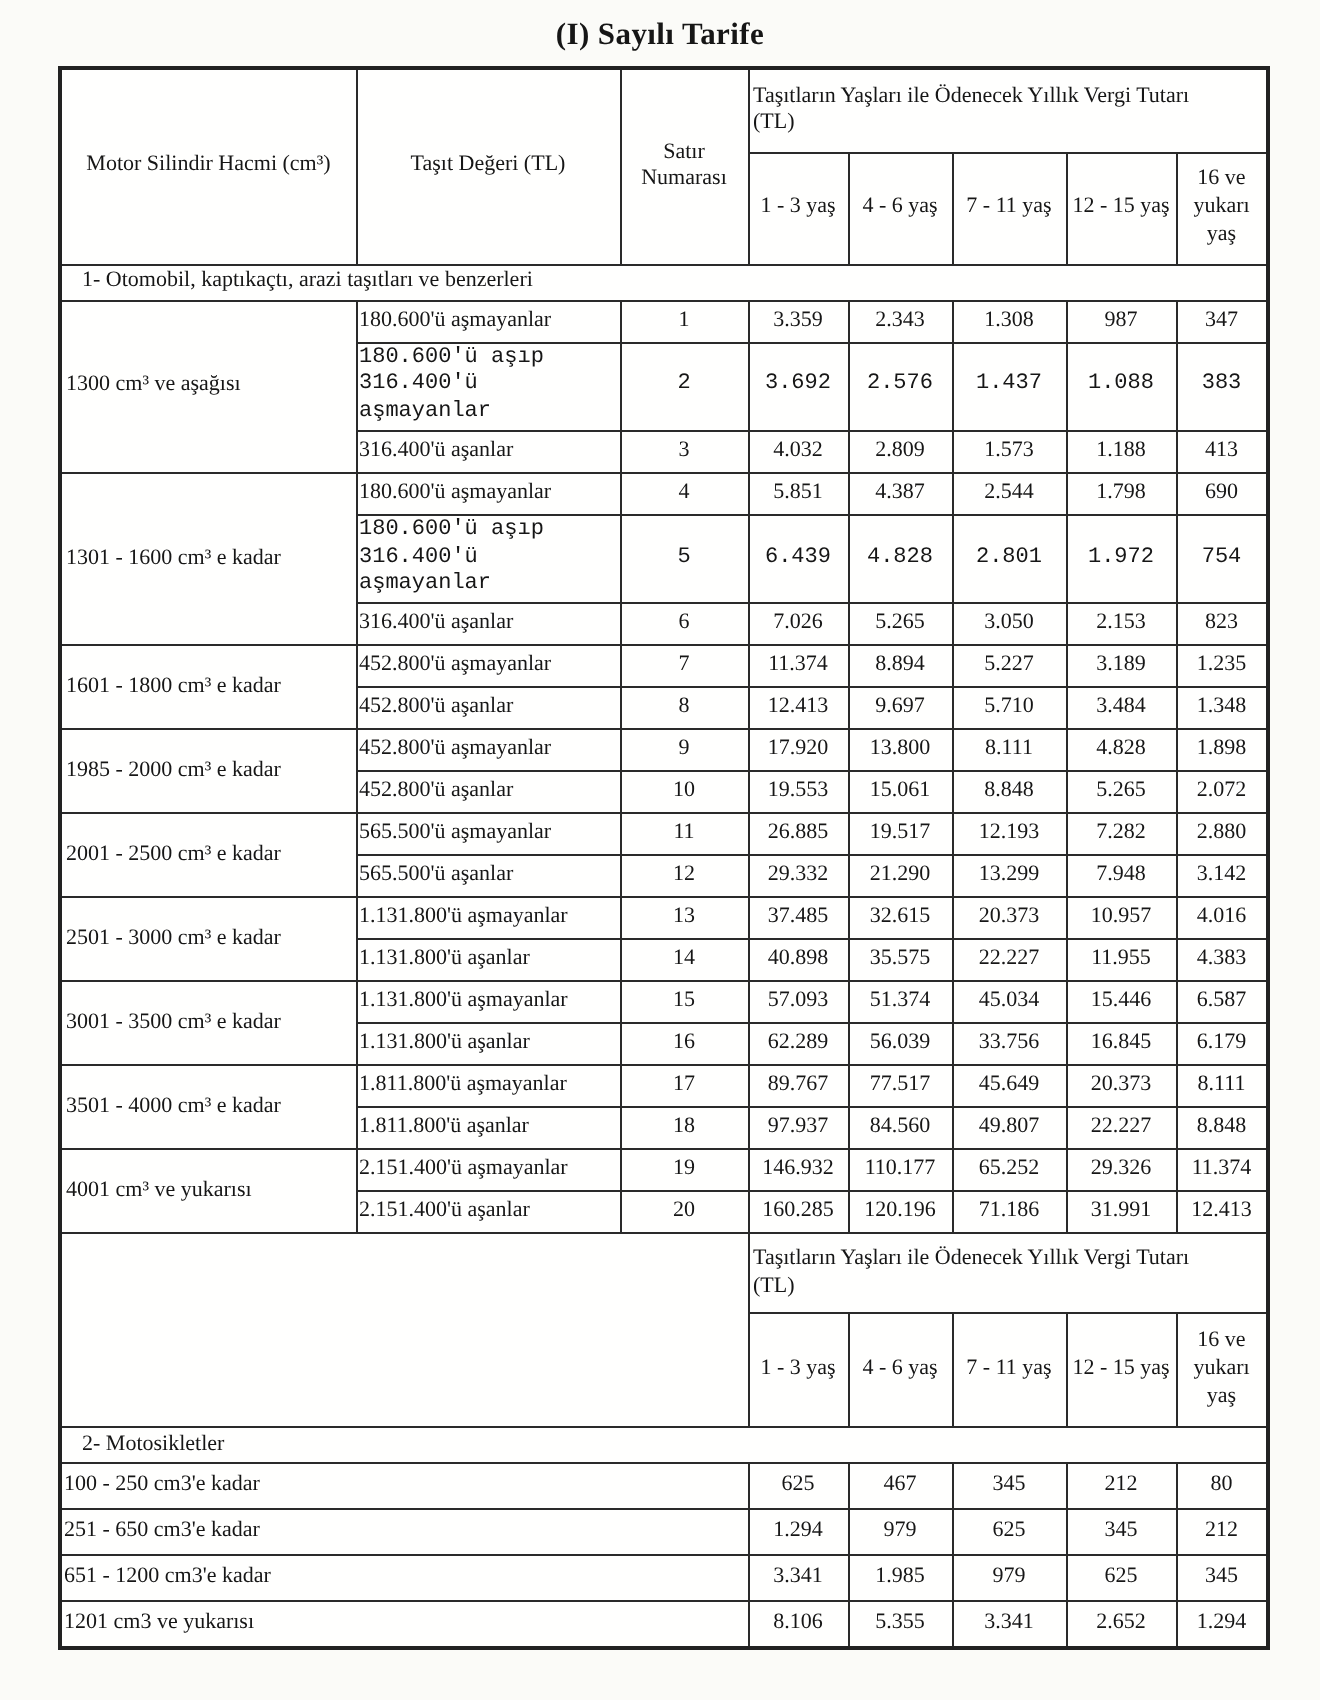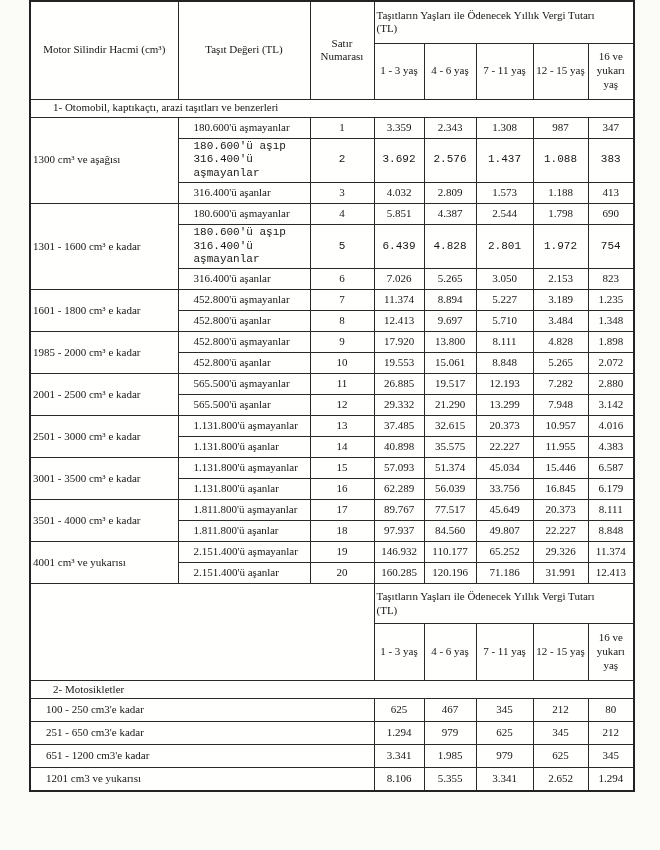--- a/index.html
+++ b/index.html
@@ -23,38 +23,39 @@
     background:#fffffe;
   }
   td{
     border:1px solid #2a2a2a;
     font-size:11px;line-height:1.25;
     padding:1px 2px;vertical-align:middle;
     overflow:hidden;
   }
   .hdr{text-align:center;}
   .num{text-align:center;}
-  .val{text-align:left;padding-left:15px;margin-top:32px;}
+  .val{text-align:left;padding-left:1px;margin-top:32px;}
   .eng{text-align:left;}
-  .seclbl{text-align:left;padding-left:22px;}
+  .seclbl{text-align:left;padding-left:10px;}
   .empty-cell{background:#fffffe;}
   tr.ht1{height:42px;}
   tr.ht2{height:56px;}
   tr.sec{height:18px;}
   tr.r{height:21px;}
   tr.rt{height:42px;font-family:Liberation Mono, monospace;}
   tr.h2a{height:40px;}
   tr.h2b{height:57px;}
   tr.mr{height:23px;}
   .tax-title div{text-align:left;}
 </style>
 </head>
 <body>
 
 <div class="page">
+  <div class="title">(I) Sayılı Tarife</div>
 
   <table class="tariff">
     <colgroup>
       <col style="width:148px">
         <col style="width:132px">
         <col style="width:64px">
       <col style="width:50px">
         <col style="width:52px">
         <col style="width:57px">
       <col style="width:55px">

